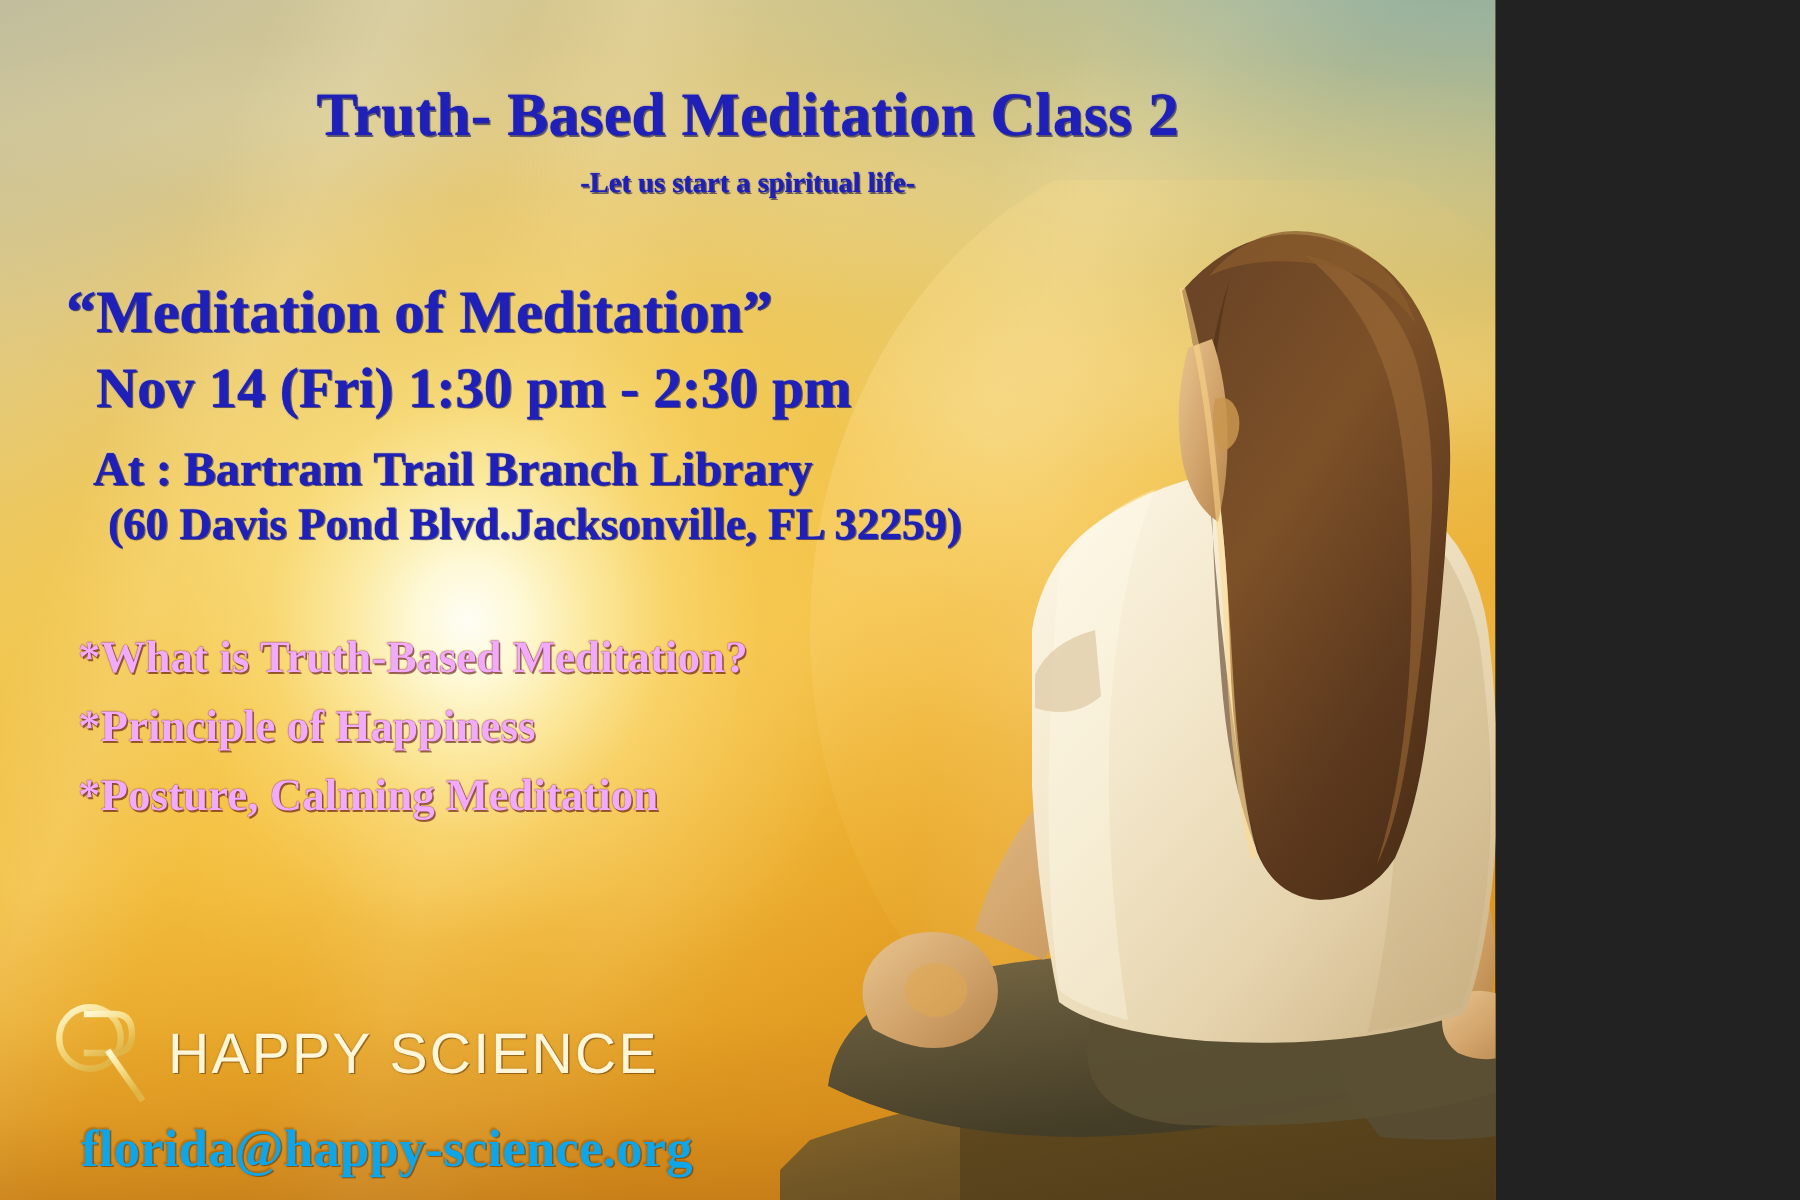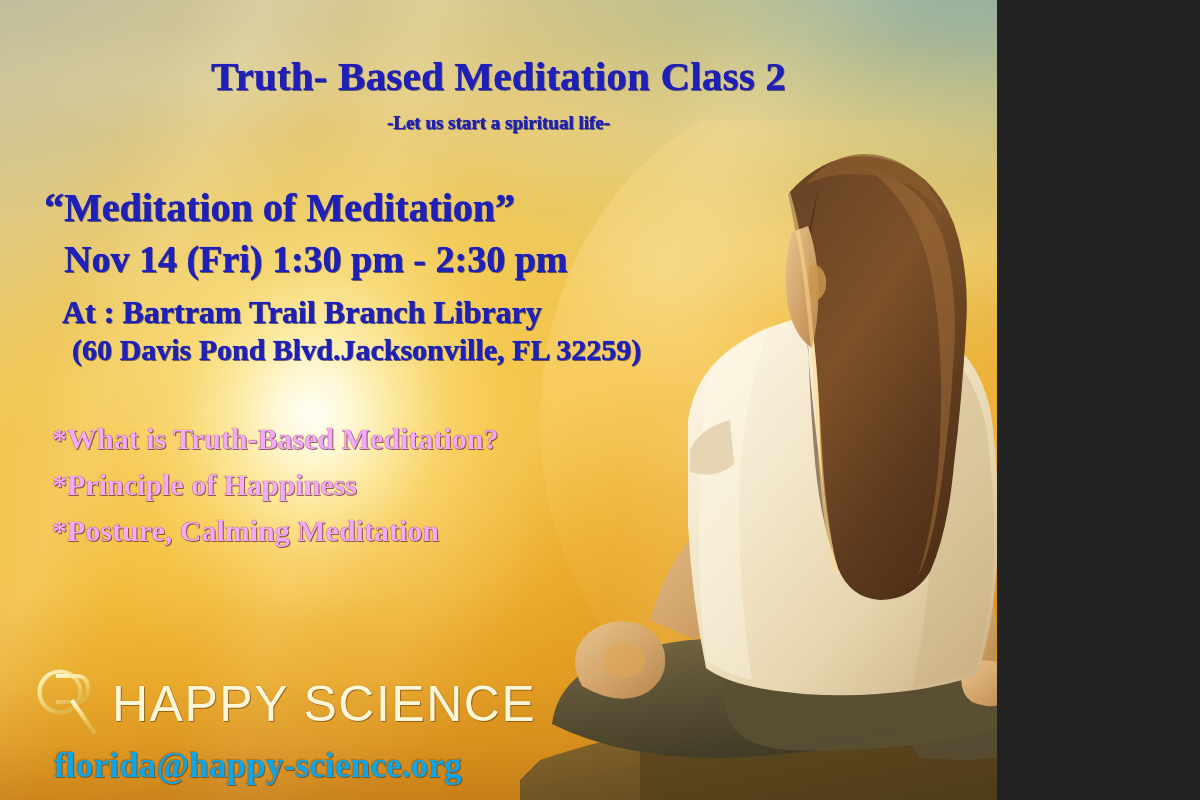--- a/index.html
+++ b/index.html
@@ -128,21 +128,21 @@
 
   #bullets{position:absolute;left:52px;top:424px;}
   .bullet{font-size:30px;line-height:1;margin-bottom:16px;white-space:nowrap;}
 
   
   #brand{position:absolute;left:28px;top:662px;display:flex;align-items:center;height:78px;}
   #logo-mark{width:80px;height:78px;flex:0 0 80px;}
   #logo-mark svg{display:block;}
   #brand-name{
     font-family:"Liberation Sans", sans-serif;
-    font-size:50px;font-weight:400;letter-spacing:1.5px;
+    font-size:38px;font-weight:400;letter-spacing:1.5px;
     margin-left:4px;margin-top:5px;
     color:#fdf6d9;
     text-shadow:1px 1px 0 rgba(90,48,4,.5), 0 0 2px rgba(130,72,8,.3);
   }
   #email{
     position:absolute;left:54px;top:748px;
     font-size:35px;font-weight:bold;letter-spacing:.2px;
   }
 </style>
 </head>

